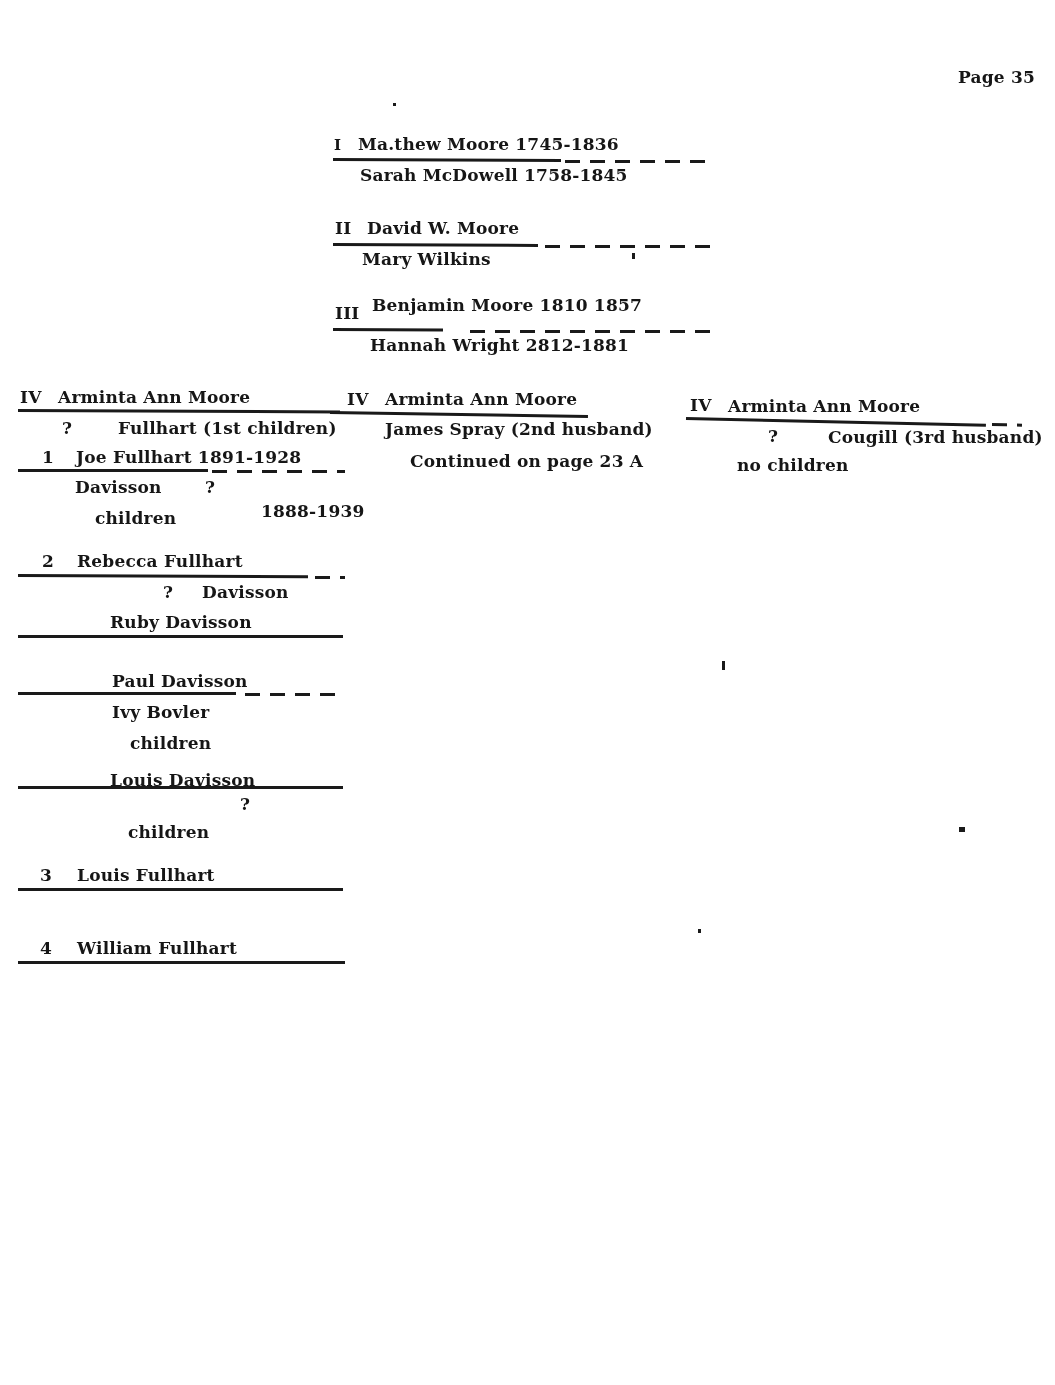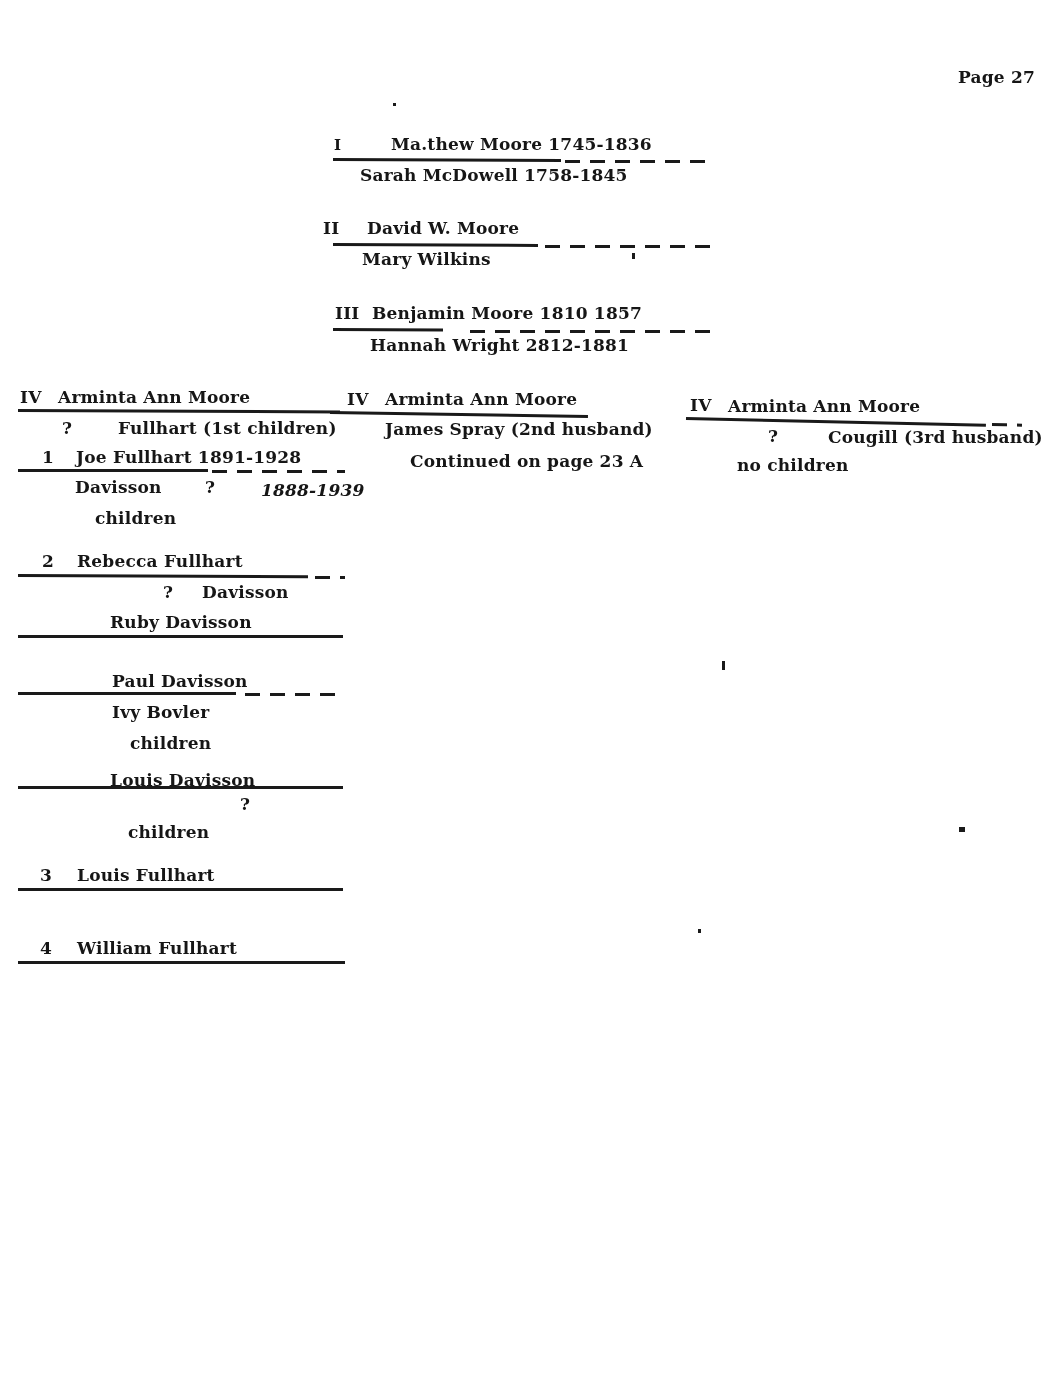--- a/index.html
+++ b/index.html
@@ -29,54 +29,54 @@
   .tilt-s  { transform:rotate(0.25deg); transform-origin:left center; }
   .tilt-m  { transform:rotate(0.9deg);  transform-origin:left center; }
   .tilt-l  { transform:rotate(1.3deg);  transform-origin:left center; }
   .speck { position:absolute; background:#1a1a1a; }
 </style>
 </head>
 <body>
 
 <div class="page">
 
-  <div class="t" style="left:958px; top:68px;">Page 27</div>
+  <div class="t" style="left:958px; top:68px;">Page 35</div>
 
   <div class="t" style="left:334px; top:136px; font-size:15px;">I</div>
-  <div class="t" style="left:358px; top:135px;margin-left:33px;">Ma.thew Moore 1745-1836</div>
+  <div class="t" style="left:358px; top:135px;">Ma.thew Moore 1745-1836</div>
   <div class="rule tilt-s" style="left:333px; top:158px; width:228px;"></div>
   <div class="dash" style="left:565px; top:160px; width:147px;"></div>
   <div class="t" style="left:360px; top:166px;">Sarah McDowell 1758-1845</div>
 
-  <div class="t" style="left:323px; top:219px;">II</div>
+  <div class="t" style="left:335px; top:219px;">II</div>
   <div class="t" style="left:367px; top:219px;">David W. Moore</div>
   <div class="rule tilt-s" style="left:333px; top:243px; width:205px;"></div>
   <div class="dash" style="left:545px; top:245px; width:167px;"></div>
   <div class="t" style="left:362px; top:250px;">Mary Wilkins</div>
 
   <div class="t" style="left:335px; top:304px;">III</div>
-  <div class="t" style="left:372px; top:304px;">Benjamin Moore 1810 1857</div>
+  <div class="t" style="left:372px; top:296px;">Benjamin Moore 1810 1857</div>
   <div class="rule tilt-s" style="left:333px; top:328px; width:110px;"></div>
   <div class="dash" style="left:470px; top:330px; width:242px;"></div>
   <div class="t" style="left:370px; top:336px;">Hannah Wright 2812-1881</div>
 
   <div class="t" style="left:20px; top:388px;">IV</div>
   <div class="t" style="left:58px; top:388px;">Arminta Ann Moore</div>
   <div class="rule tilt-s" style="left:18px; top:409px; width:322px;"></div>
 
   <div class="t" style="left:62px; top:419px;">?</div>
   <div class="t" style="left:118px; top:419px;">Fullhart (1st children)</div>
 
   <div class="t" style="left:42px; top:448px;">1</div>
   <div class="t" style="left:76px; top:448px;">Joe Fullhart 1891-1928</div>
   <div class="rule" style="left:18px; top:469px; width:190px;"></div>
   <div class="dash" style="left:212px; top:470px; width:133px;"></div>
   <div class="t" style="left:75px; top:478px;">Davisson</div>
   <div class="t" style="left:205px; top:478px;">?</div>
-  <div class="t" style="left:261px; top:481px;font-style:italic;">1888-1939</div>
+  <div class="t" style="left:261px; top:502px;">1888-1939</div>
   <div class="t" style="left:95px; top:509px;">children</div>
 
   <div class="t" style="left:42px; top:552px;">2</div>
   <div class="t" style="left:77px; top:552px;">Rebecca Fullhart</div>
   <div class="rule tilt-s" style="left:18px; top:574px; width:290px;"></div>
   <div class="dash" style="left:315px; top:576px; width:30px;"></div>
   <div class="t" style="left:163px; top:583px;">?</div>
   <div class="t" style="left:202px; top:583px;">Davisson</div>
   <div class="t" style="left:110px; top:613px;">Ruby Davisson</div>
   <div class="rule" style="left:18px; top:635px; width:325px;"></div>

